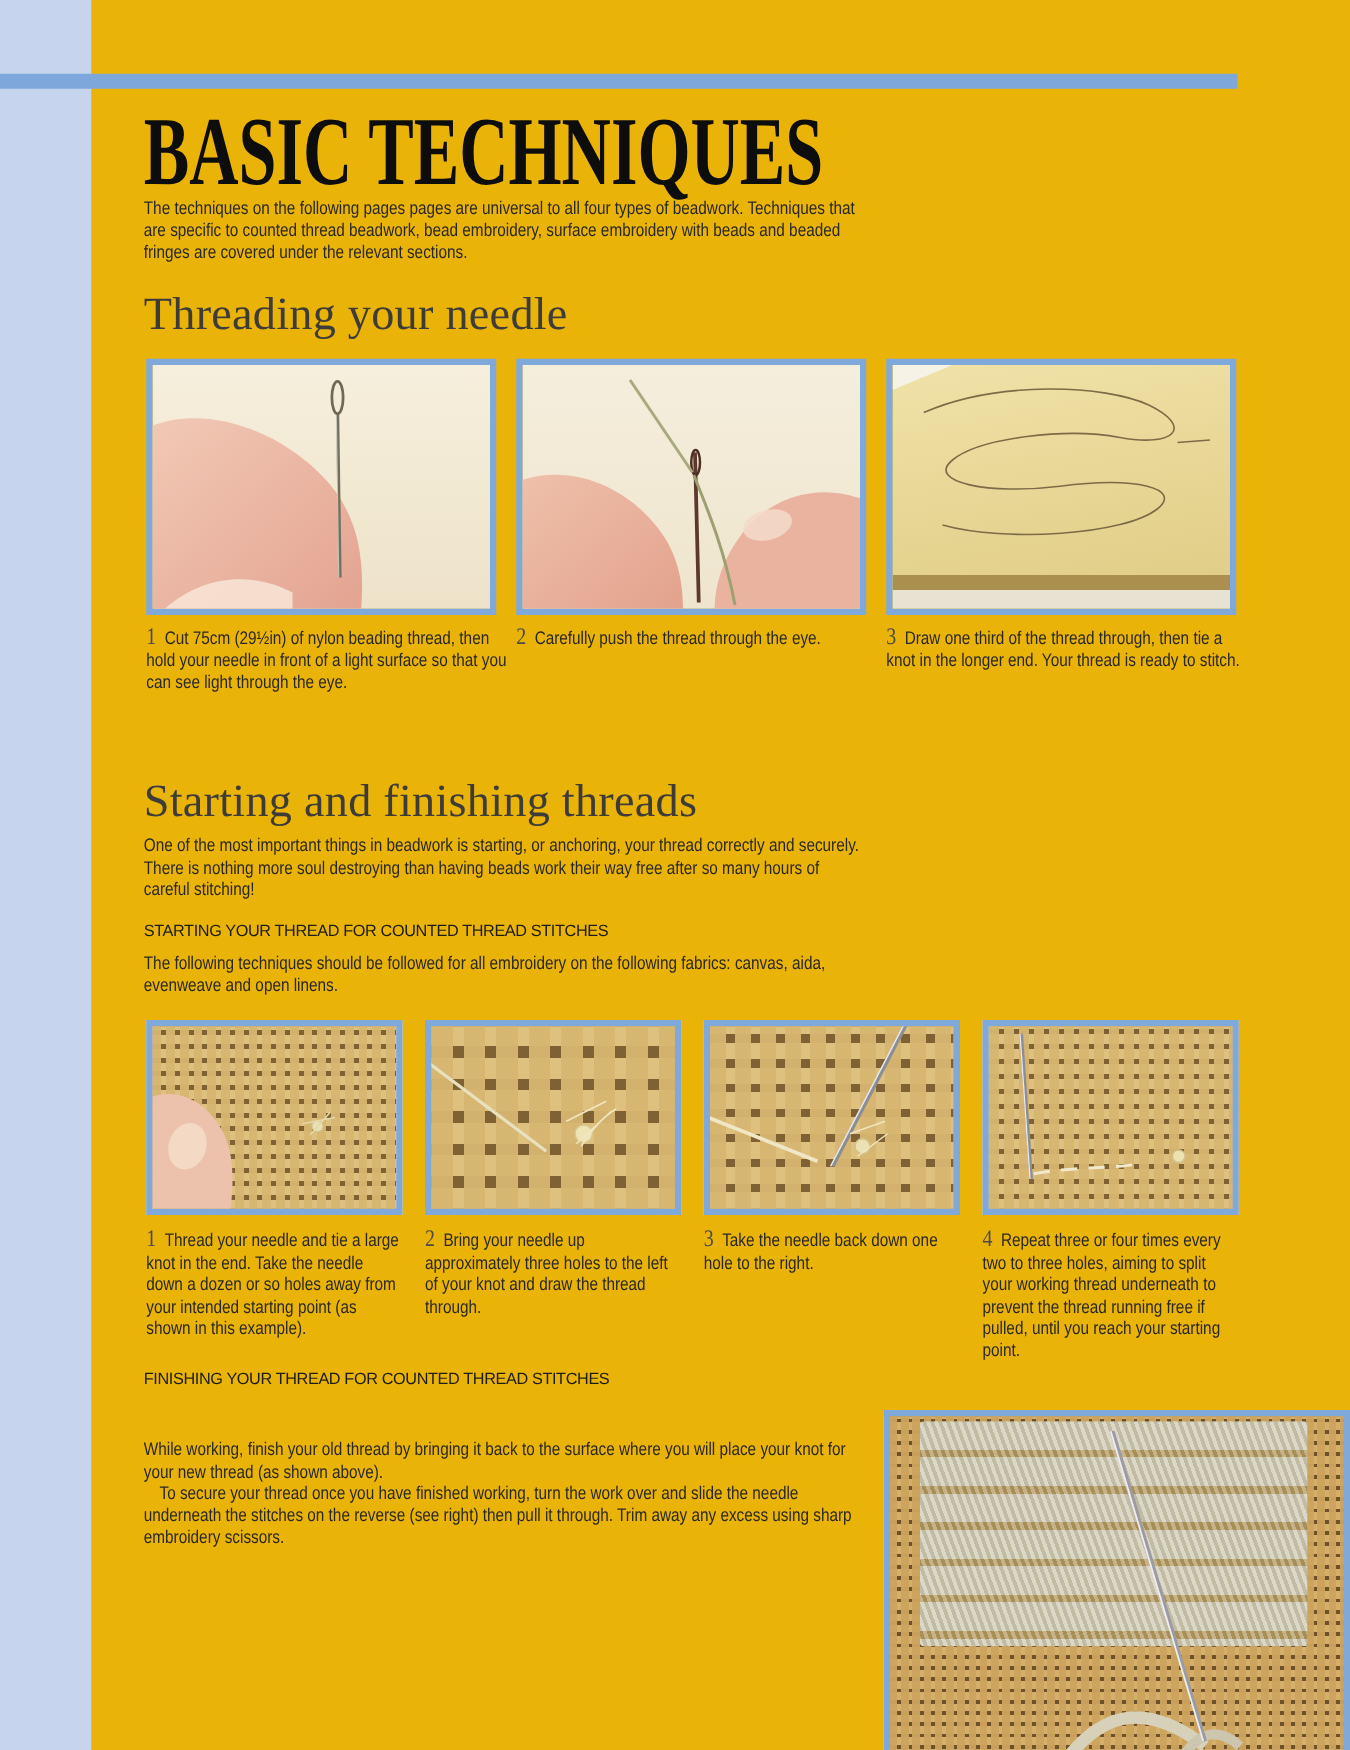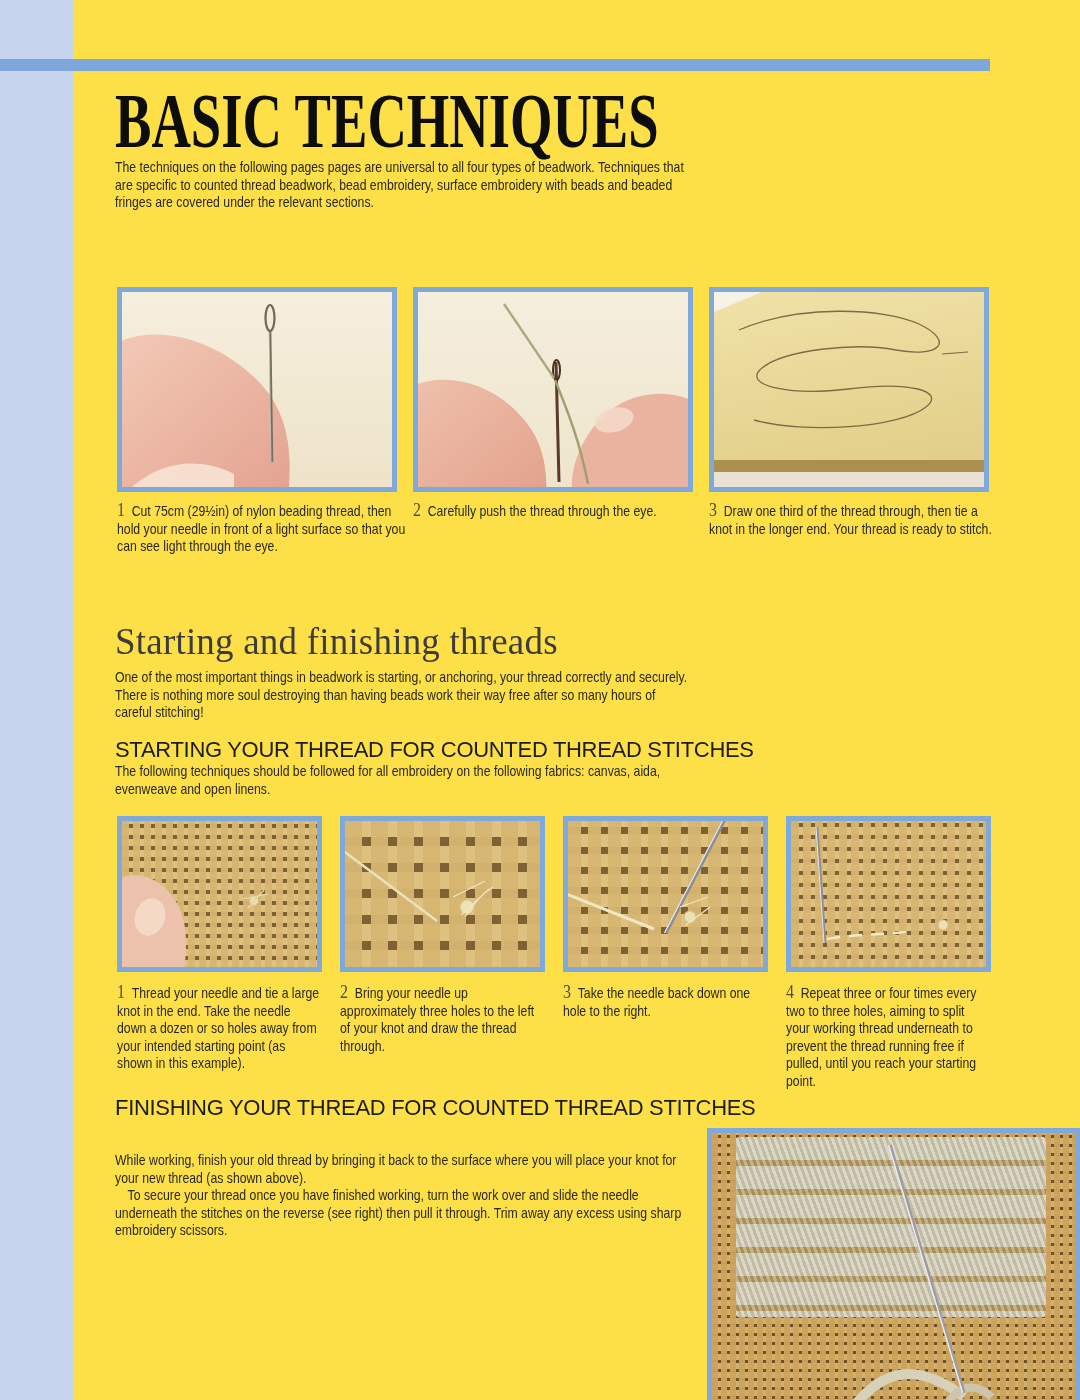--- a/index.html
+++ b/index.html
@@ -1,35 +1,35 @@
 <!DOCTYPE html>
 <html><head>
 <meta charset="utf-8">
 <style>
   html,body{margin:0;padding:0;background:#ffffff;}
   .page{
-    position:relative;width:1080px;height:1400px;background:#fde047;overflow:hidden;
+    position:relative;width:1080px;height:1400px;background:#eab308;overflow:hidden;
     font-family:"Liberation Sans",sans-serif;color:#262523;
   }
   .sidebar{position:absolute;left:0;top:0;width:73px;height:1400px;background:#c6d5ed;}
   .accent-bar{position:absolute;left:0;top:59px;width:990px;height:12px;background:#7ea8db;}
 
   .title{
     position:absolute;left:115px;top:82px;margin:0;white-space:nowrap;
     font-family:"Liberation Serif",serif;font-weight:700;font-size:78px;line-height:78px;
     color:#0d0d0d;transform:scaleX(.70);transform-origin:0 0;letter-spacing:0;
   }
   .serif-head{
     position:absolute;margin:0;white-space:nowrap;
     font-family:"Liberation Serif",serif;font-weight:400;font-size:37px;line-height:40px;
     color:#3e3c39;letter-spacing:.2px;
   }
   .subhead{
     position:absolute;margin:0;white-space:nowrap;
-    font-size:22px;font-weight:400;color:#1c1c1a;letter-spacing:-.3px;
+    font-size:13px;font-weight:400;color:#1c1c1a;letter-spacing:-.3px;
   }
   .body-text,.caption{
     position:absolute;margin:0;font-size:14.6px;line-height:17.6px;color:#292826;
     transform:scaleX(.84);transform-origin:0 0;letter-spacing:0;
   }
   .caption .num{
     font-family:"Liberation Serif",serif;font-size:19px;color:#4c4a47;padding-right:8px;
   }
   .fin p{margin:0;}
   .fin .indent{text-indent:15px;}
@@ -64,20 +64,21 @@
 </head>
 <body>
 
 <div class="page">
   <div class="sidebar"></div>
   <div class="accent-bar"></div>
 
   <h1 class="title">BASIC TECHNIQUES</h1>
   <p class="body-text" style="left:115px;top:159px;width:690px;">The techniques on the following pages pages are universal to all four types of beadwork. Techniques that are specific to counted thread beadwork, bead embroidery, surface embroidery with beads and beaded fringes are covered under the relevant sections.</p>
 
+  <h2 class="serif-head" style="left:115px;top:232px;">Threading your needle</h2>
 
   <div class="photo cream1" style="left:117px;top:287px;width:270px;height:195px;">
     <svg width="270" height="195" viewBox="0 0 270 195">
       <defs>
         <linearGradient id="sk1" x1="0" y1="0" x2="1" y2="1">
           <stop offset="0" stop-color="#f2cab6"></stop>
             <stop offset="1" stop-color="#e3a290"></stop>
         </linearGradient>
       </defs>
       <path d="M -8 205 L -8 52 C 35 30 95 48 135 88 C 162 115 172 150 166 205 Z" fill="url(#sk1)"></path>

